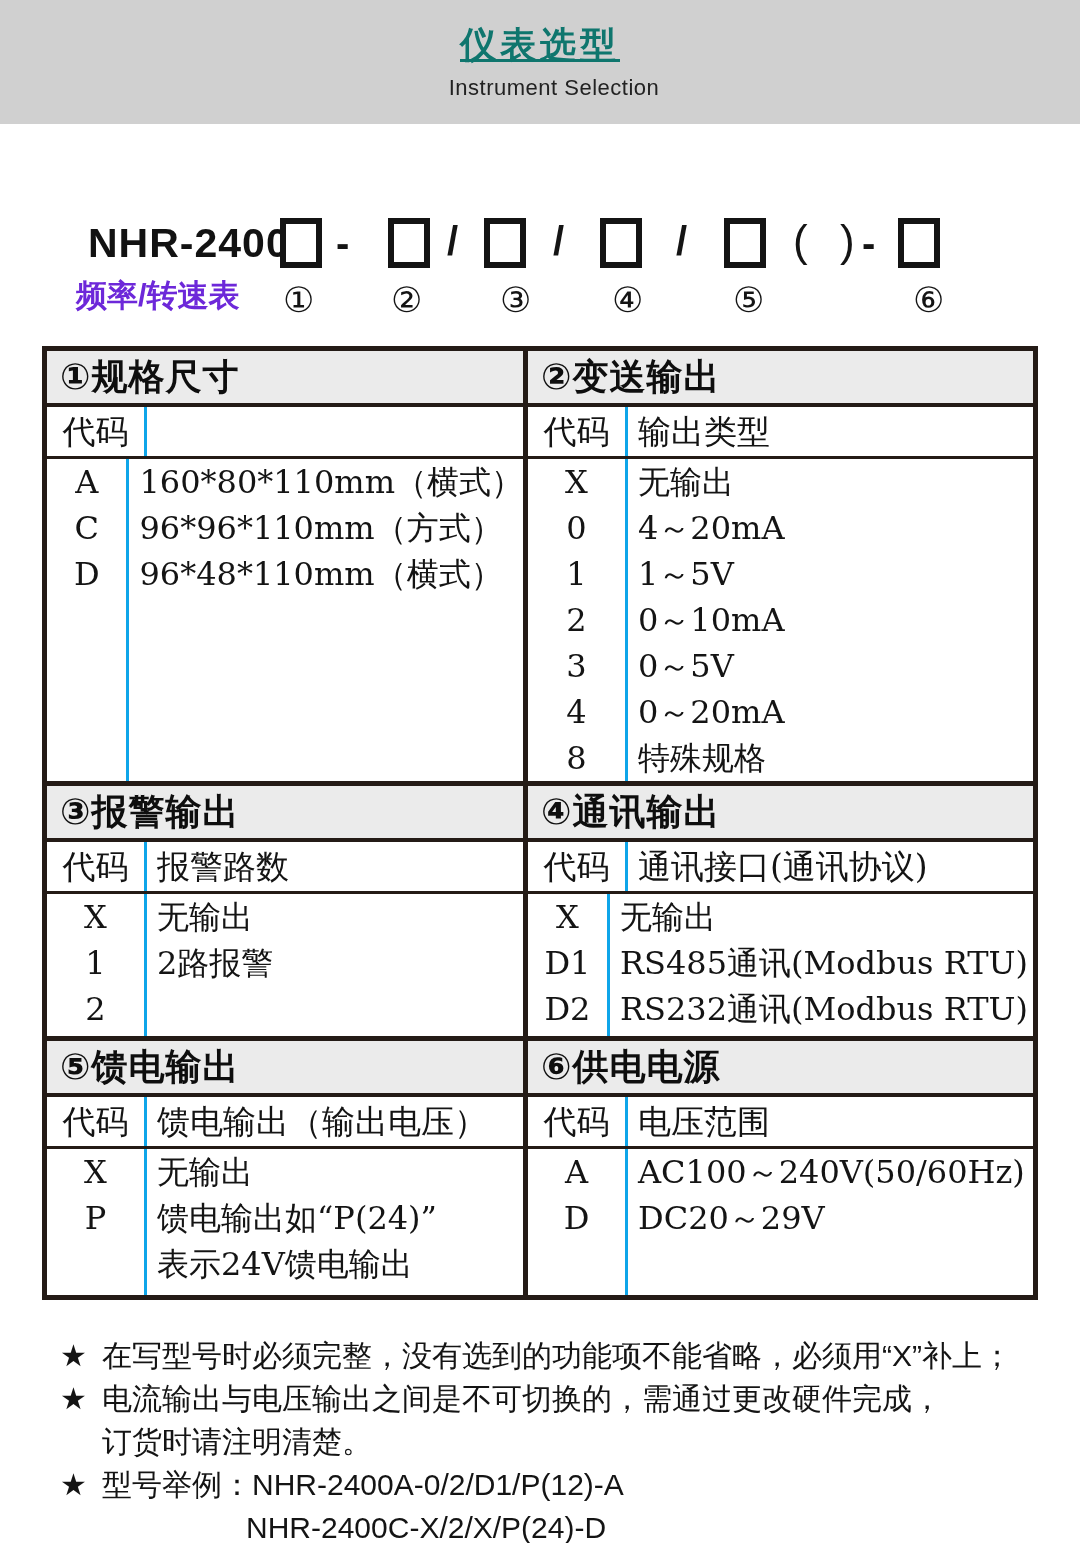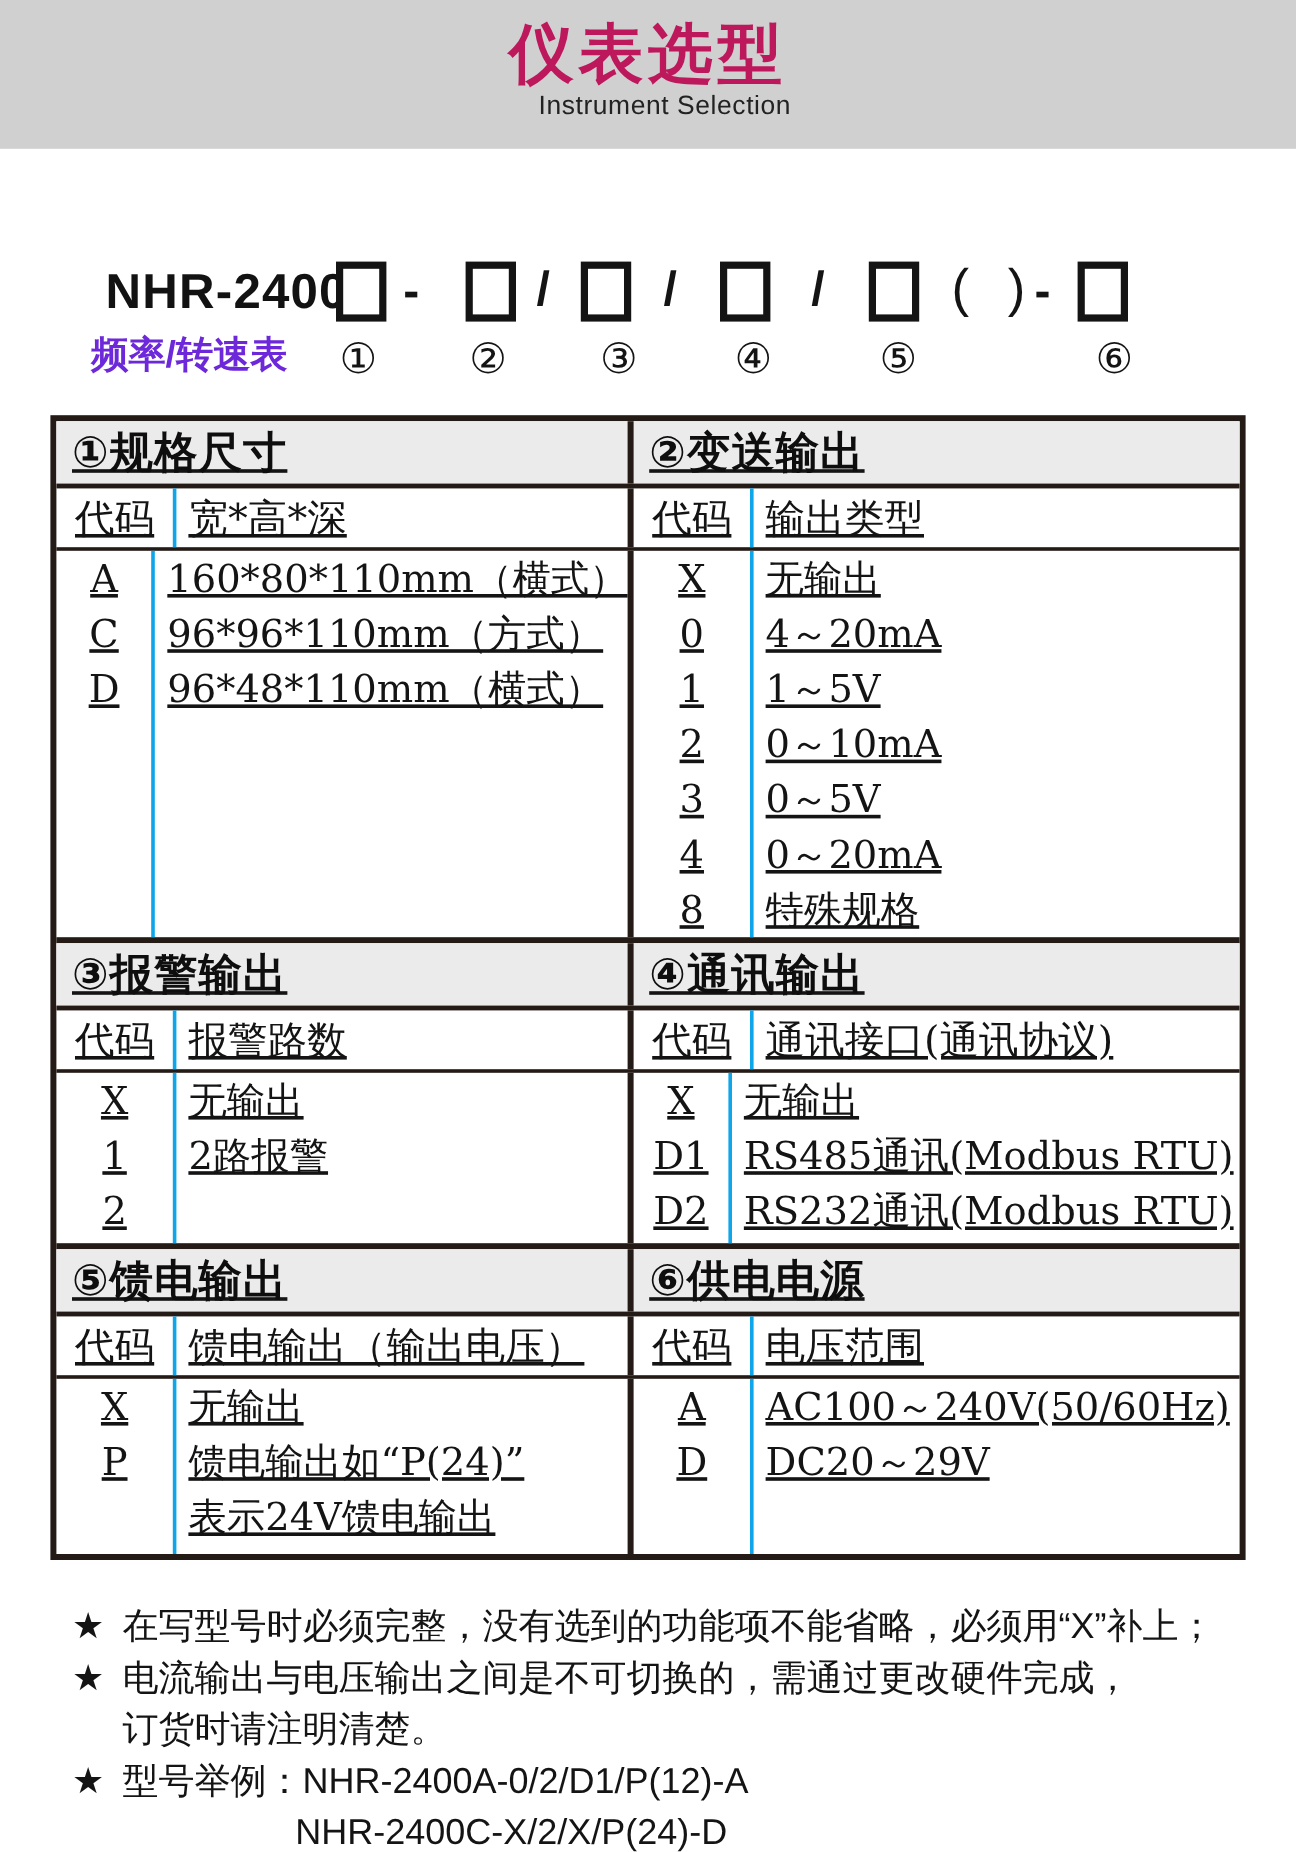--- a/index.html
+++ b/index.html
@@ -5,21 +5,21 @@
   * { margin:0; padding:0; box-sizing:border-box; }
   html,body { width:1080px; }
   body {
     width:1080px; height:1543px; background:#ffffff; color:#141414;
     font-family:"Liberation Sans","DejaVu Sans",sans-serif;
     position:relative; overflow:hidden;
   }
 
   
   .top-band { height:124px; background:#d0d0d0; text-align:center; }
-  .band-title { font-size:54px; font-weight:bold; letter-spacing:4px; padding-top:14px; line-height:62px; color:#be185d; }
+  .band-title { font-size:36px; font-weight:bold; letter-spacing:4px; padding-top:14px; line-height:62px; color:#0f766e;text-decoration:underline; }
   .band-sub { font-size:22px; line-height:24px; color:#222; letter-spacing:0.5px;margin-left:28px; }
 
   
   .model-section { position:relative; height:112px; margin-top:94px; }
   .m-prefix { position:absolute; left:88px; top:2px; font-size:41px; font-weight:bold; letter-spacing:1px; color:#121212; }
   .m-box { position:absolute; top:0; width:42px; height:50px; border:6px solid #141414; background:#fff; }
   .b1{left:280px;} .b2{left:388px;} .b3{left:484px;} .b4{left:600px;} .b5{left:724px;} .b6{left:898px;}
   .m-sep { position:absolute; font-size:40px; font-weight:bold; color:#141414; top:1px; }
   .s1{left:336px; top:3px;} .s2{left:447px;} .s3{left:553px;} .s4{left:676px;}
   .s5{left:793px; letter-spacing:10px; font-weight:normal; font-size:44px; top:-2px;}
@@ -28,21 +28,21 @@
   .p1{left:283px;} .p2{left:391px;} .p3{left:500px;} .p4{left:612px;} .p5{left:733px;} .p6{left:913px;}
   .m-product { position:absolute; left:76px; top:57px; font-size:31px; font-weight:bold; color:#6d28d9; }
 
   
   .itable {
     margin:16px 0 0 42px; width:996px;
     border:5px solid #241b16;
     font-family:"DejaVu Serif","Liberation Serif",serif;
   }
   .tgroup + .tgroup { border-top:5px solid #241b16; }
-  .trow { display:flex;text-decoration:underline; }
+  .trow { display:flex; }
   .half-l { width:481px; border-right:5px solid #241b16; }
   .half-r { width:500px; }
   .ghdr-row { background:#ebebeb; border-bottom:4px solid #241b16; }
   .ghdr-cell {
     font-family:"Liberation Sans","DejaVu Sans",sans-serif;
     font-weight:bold; font-size:36px; line-height:52px; padding-left:13px; letter-spacing:1px; color:#0e0e0e;
   }
   .chdr-row { border-bottom:3px solid #241b16; }
   .cell-flex { display:flex; }
   .code-col { width:100px; border-right:3px solid #0ea5e9; text-align:center; }
@@ -96,21 +96,20 @@
 <div class="itable">
 
   <div class="tgroup">
     <div class="trow ghdr-row">
       <div class="half-l ghdr-cell">①规格尺寸</div>
       <div class="half-r ghdr-cell">②变送输出</div>
     </div>
     <div class="trow chdr-row">
       <div class="half-l cell-flex">
         <div class="code-col">代码</div>
-        <div class="desc-col">宽*高*深</div>
       </div>
       <div class="half-r cell-flex">
         <div class="code-col">代码</div>
         <div class="desc-col">输出类型</div>
       </div>
     </div>
     <div class="trow body-row">
       <div class="half-l cell-flex body-a">
         <div class="code-col">
           <div class="bline">A</div>

